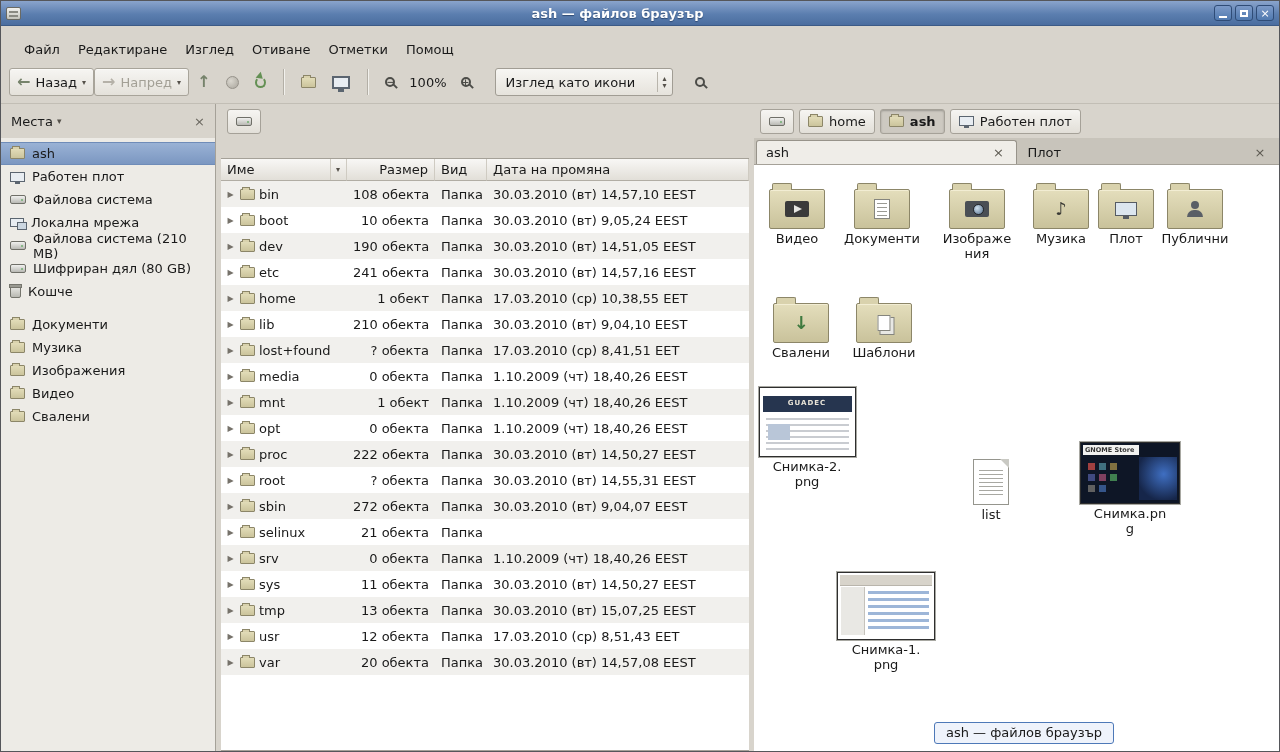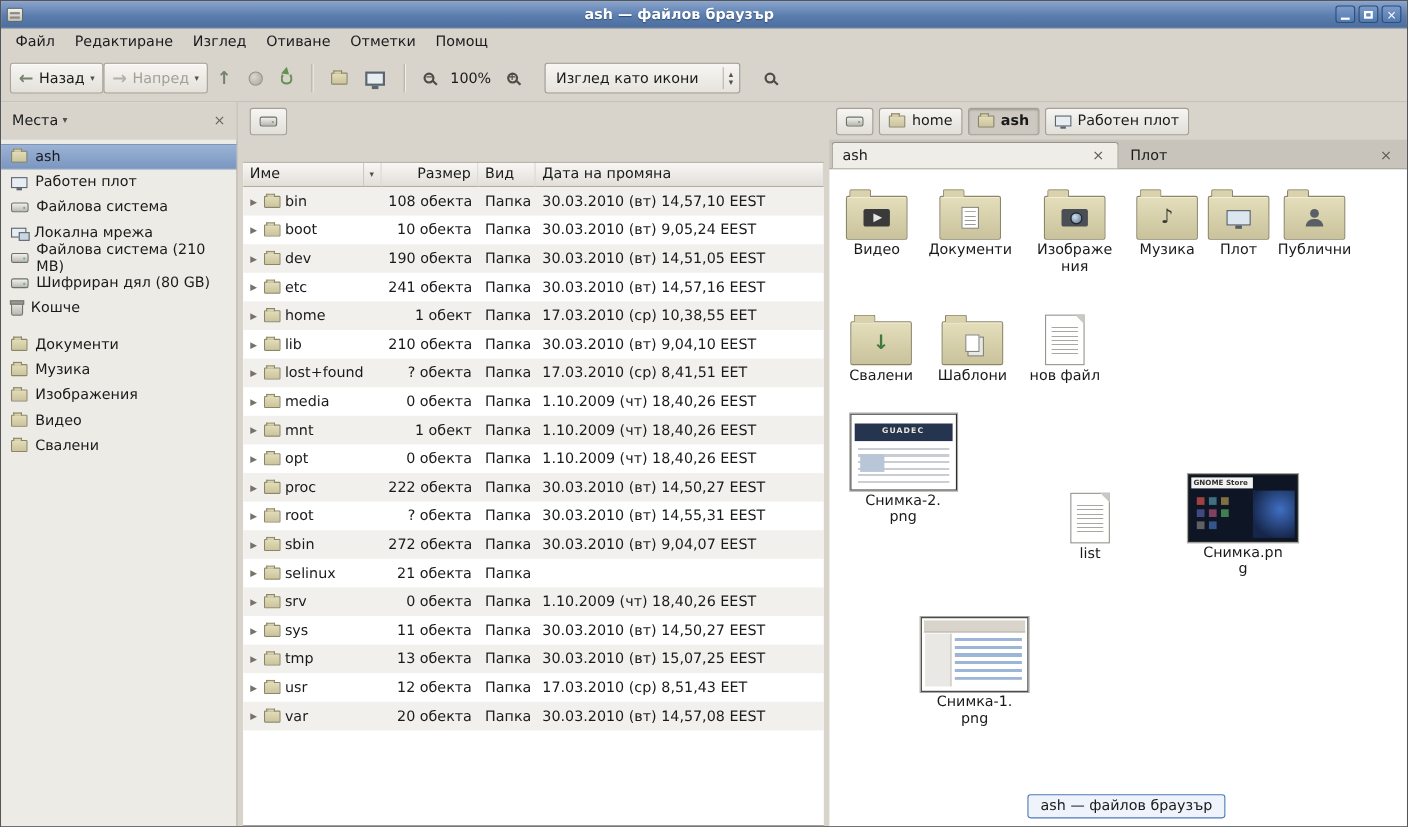--- a/index.html
+++ b/index.html
@@ -12,21 +12,21 @@
   .titlebar { height:25px; background:linear-gradient(#8AA4CC,#5B7EAF 55%,#4B6D9F); border-bottom:1px solid #3C5A86; display:flex; align-items:center; padding:0 5px; flex:0 0 auto; }
   .win-icon { width:15px; height:13px; background:linear-gradient(#f2f2ee,#c2c2ba); border:1px solid #6a6a64; border-radius:2px; position:relative; }
   .win-icon::after { content:''; position:absolute; left:2px; top:3px; right:2px; height:2px; background:#8a8a82; box-shadow:0 4px 0 #8a8a82; }
   .title { flex:1; text-align:center; color:#fff; font-weight:bold; text-shadow:0 1px 1px #2e4a72; }
   .win-buttons { display:flex; gap:3px; }
   .wbtn { width:18px; height:16px; border:1px solid #2F4C77; border-radius:3px; background:linear-gradient(#7C9AC8,#517AB0); display:flex; align-items:center; justify-content:center; color:#fff; font-size:11px; line-height:1; cursor:default; }
   .glyph-min { width:8px; height:2px; background:#fff; margin-top:8px; }
   .glyph-max { width:8px; height:7px; border:2px solid #fff; }
 
   
-  .menubar { height:24px; display:flex; align-items:center; padding:0 4px; background:#D8D4CC; flex:0 0 auto; }
+  .menubar { height:24px; display:flex; align-items:center; padding:0 14px; background:#D8D4CC; flex:0 0 auto;margin-top:11px; }
   .menu-item { padding:2px 9px; border-radius:2px; }
 
   
   .toolbar { height:43px; display:flex; align-items:center; padding:0 8px; background:#D8D4CC; border-bottom:1px solid #C2BEB5; flex:0 0 auto; }
   .tbtn { display:flex; align-items:center; gap:5px; padding:5px 7px; border:1px solid transparent; border-radius:3px; }
   .tbtn.framed { border-color:#A8A49A; background:linear-gradient(#F6F5F2,#E4E1DA); box-shadow:0 1px 0 #fbfaf8 inset; }
   .tbtn.disabled { color:#A3A096; }
   .tbtn.disabled .nav-ico { color:#B5B1A8; }
   .nav-ico { font-size:16px; font-weight:bold; color:#76836B; line-height:1; }
   .ddarrow { font-size:8px; color:#55514a; }
@@ -587,28 +587,21 @@
     </div>
     <div class="item-label">Свалени</div>
   </div>
           <div class="icon-item" style="left: 88px; top: 130px; width: 84px;">
     <div class="icon-slot slot-folder-templates">
       <div class="emblem"></div>
 
     </div>
     <div class="item-label">Шаблони</div>
   </div>
-          <div class="icon-item" style="left: 172px; top: 130px; width: 84px;">
-    <div class="icon-slot slot-file">
-      <div class="emblem"></div>
-
-    </div>
-    <div class="item-label">нов файл</div>
-  </div>
-          <div class="icon-item" style="left: 14px; top: 222px; width: 106px;">
+          <div class="icon-item" style="left: 0; top: 222px; width: 106px;">
     <div class="icon-slot slot-thumb-web">
       <div class="emblem"></div>
       <div class="thumb-text">GUADEC</div>
     </div>
     <div class="item-label">Снимка-2.png</div>
   </div>
           <div class="icon-item" style="left: 322px; top: 277px; width: 108px;">
     <div class="icon-slot slot-thumb-dark">
       <div class="emblem"></div>
       <div class="thumb-text">GNOME Store</div>

